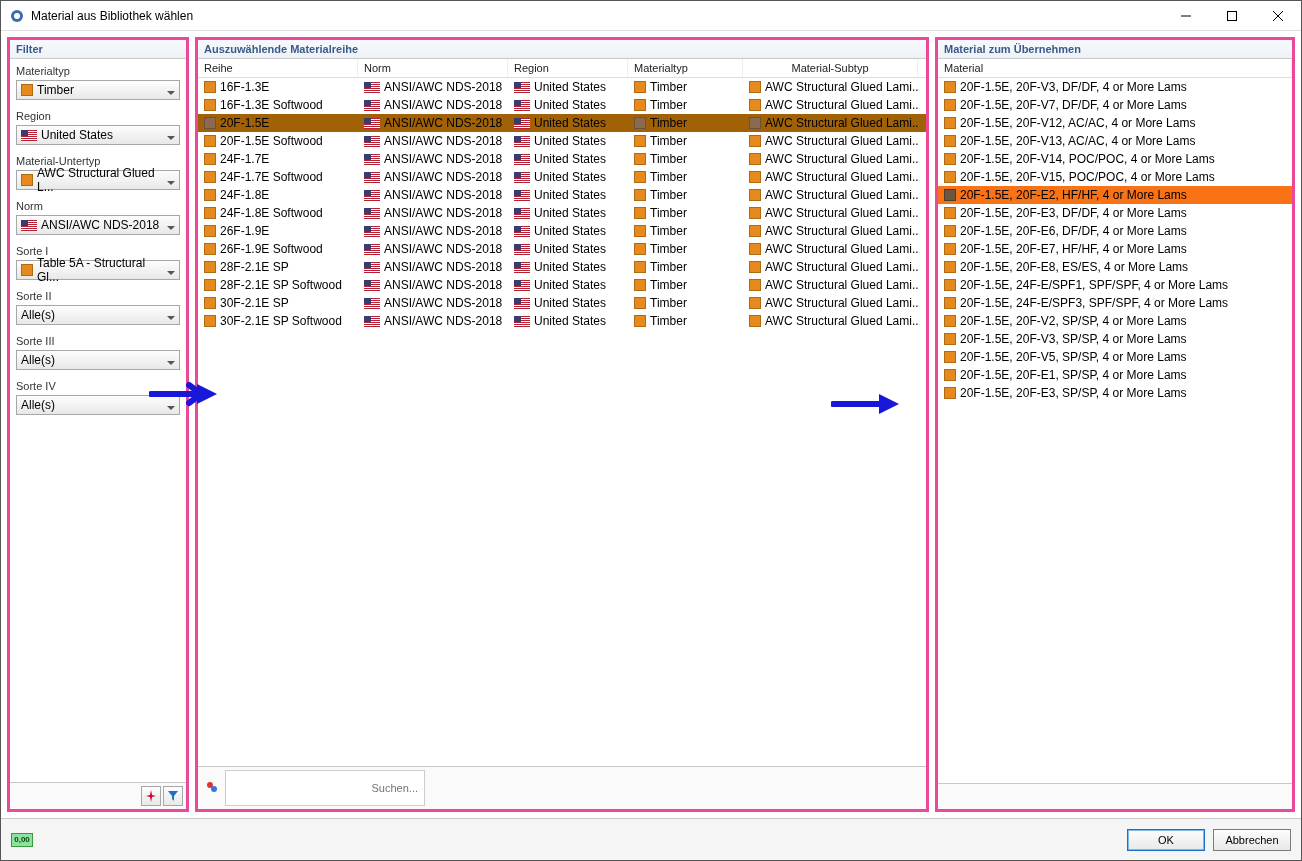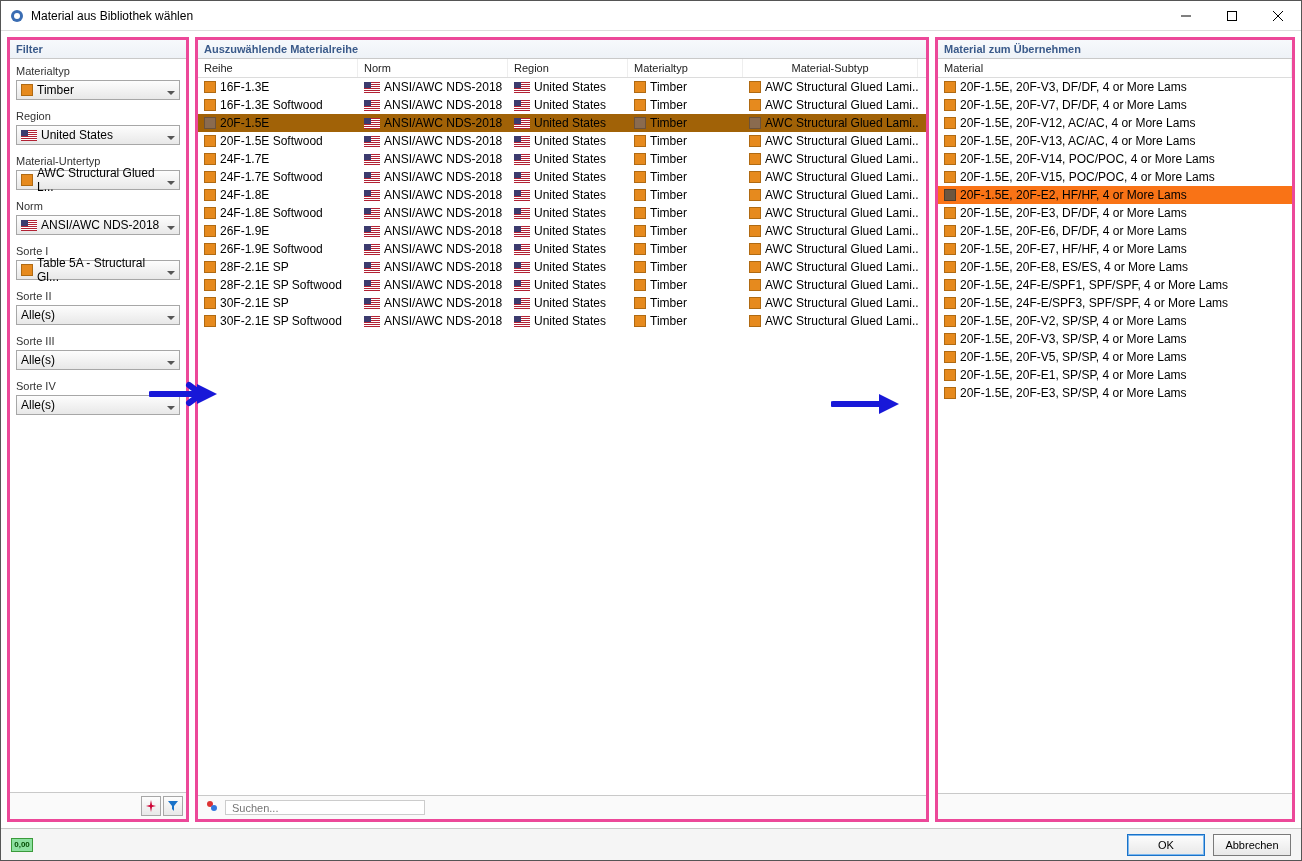--- a/index.html
+++ b/index.html
@@ -50,28 +50,28 @@
 .col-typ     { width: 115px; }
 .col-subtyp  { width: 175px; text-align: center; }
 
 .mat-tr { display: flex; align-items: center; height: 18px; padding: 0 6px; gap: 4px; font-size: 11px; }
 .mat-tr.selected { background: #f97316; }
 
 .icon-btn { width: 20px; height: 20px; border: 1px solid #a7a7a7; background: linear-gradient(#fdfdfd,#e8e8e8); display: inline-flex; align-items: center; justify-content: center; }
 .icon-btn svg { width: 12px; height: 12px; }
 
 .search-row { display: flex; align-items: center; gap: 6px; padding: 0 4px; }
-.search-row input { width: 200px; height: 15px; border: 1px solid #ccc; padding: 0 6px; font-size: 11px; color: #666; }
+.search-row input { width: 200px; height: 36px; border: 1px solid #ccc; padding: 0 6px; font-size: 11px; color: #666; text-align: right; }
 
 .arrow { position: absolute; width: 70px; height: 26px; pointer-events: none; }
 .arrow svg { width: 100%; height: 100%; }
 .arrow.path1 { left: 148px; top: 350px; }
 .arrow.path2 { left: 830px; top: 360px; }
 
-.bottom-bar { height: 32px; border-top: 1px solid #c9c9c9; display: flex; align-items: center; padding: 0 10px; gap: 8px; background: #f5f5f5; }
+.bottom-bar { height: 42px; border-top: 1px solid #c9c9c9; display: flex; align-items: center; padding: 0 10px; gap: 8px; background: #f5f5f5; }
 .bottom-bar .spacer { flex: 1; }
 .btn { min-width: 78px; height: 22px; border: 1px solid #7a7a7a; background: linear-gradient(#fdfdfd,#e8e8e8); font-size: 11px; }
 .btn.default { border: 1px solid #1a72c8; box-shadow: inset 0 0 0 1px #7cb8ef; margin-left: 32px; }
 .unit-badge { width: 22px; height: 14px; background: #8ce0a0; border: 1px solid #3a9a3a; font-size: 8px; text-align: center; line-height: 12px; color: #064d06; font-weight: bold; }
 
 .rel { position: relative; }
 </style>
 </head>
 <body>
 

